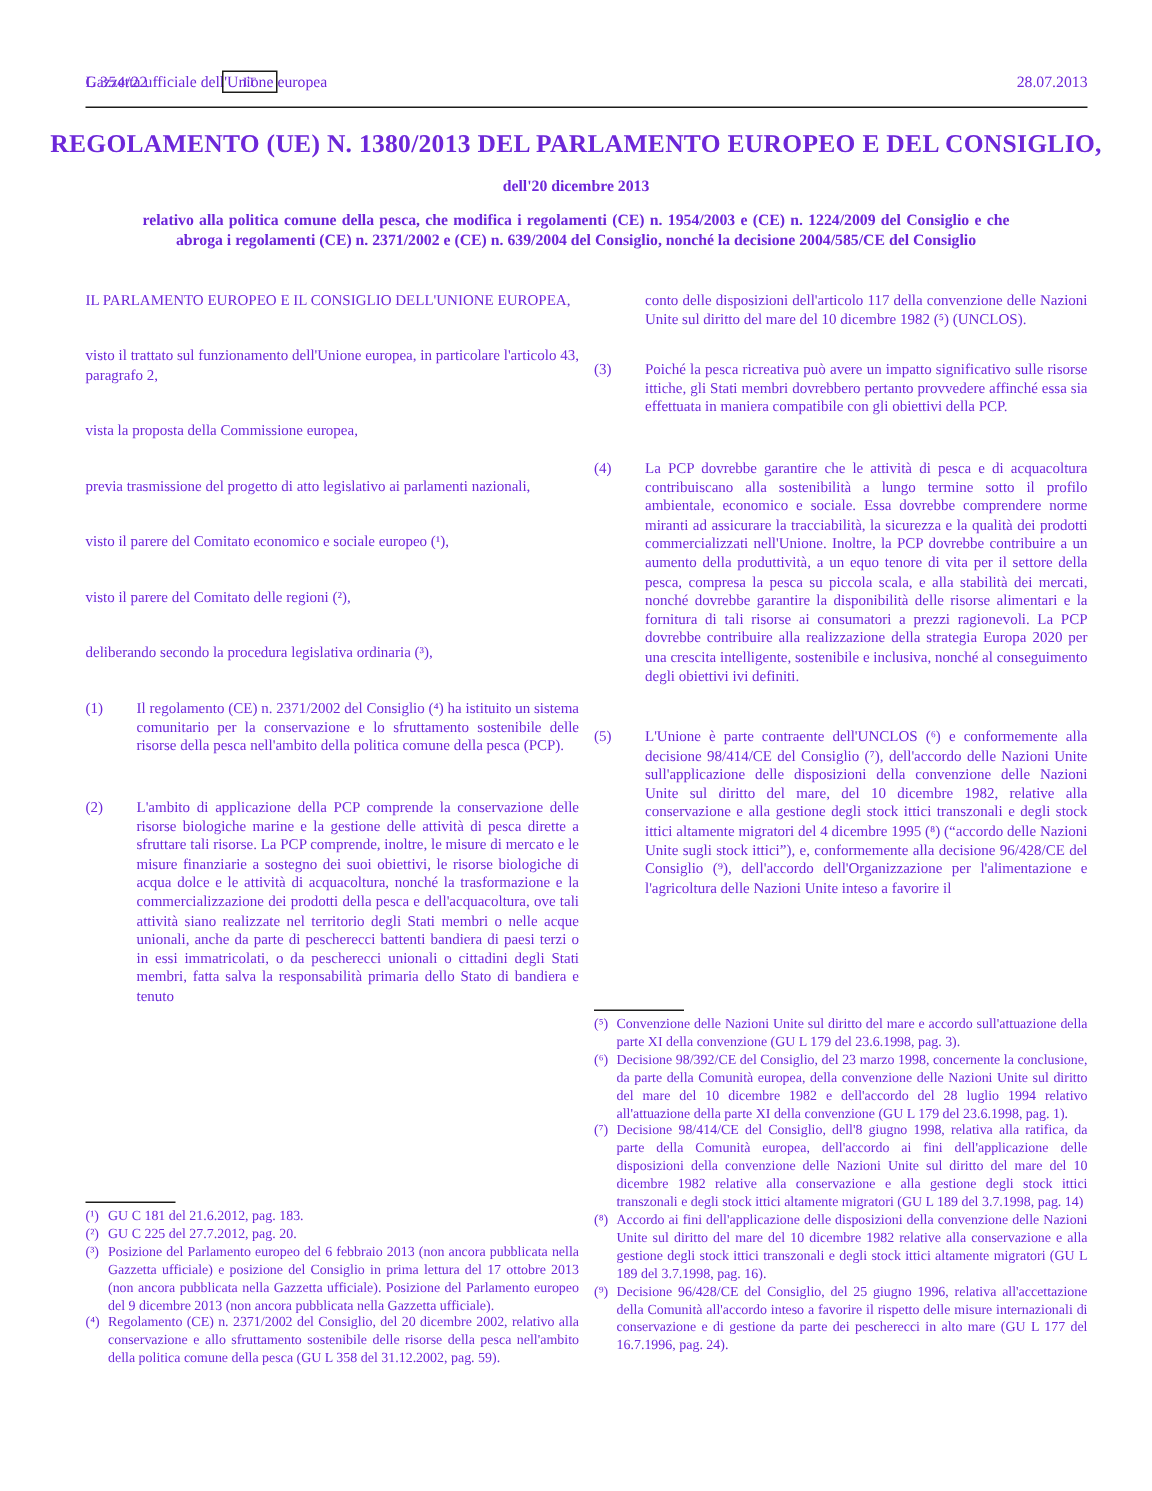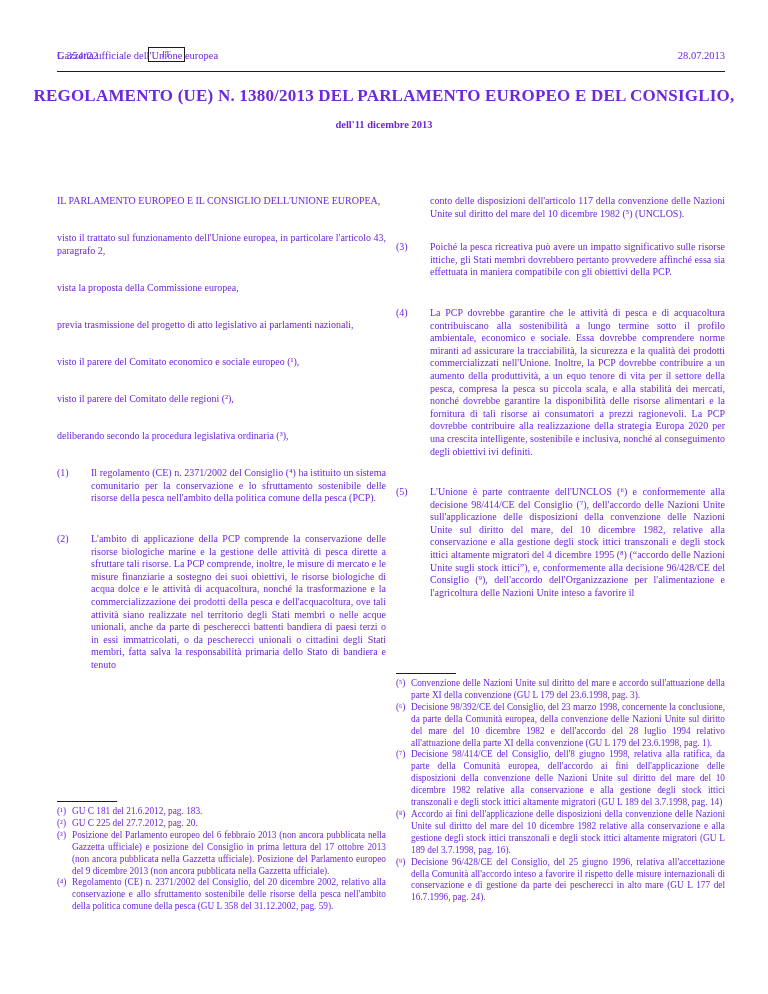--- a/index.html
+++ b/index.html
@@ -85,21 +85,22 @@
   <div class="header">
     <span class="page-number">L 354/22</span>
     <span class="journal-title">Gazzetta ufficiale dell'Unione europea</span>
     <span class="lang-badge">IT</span>
     <span class="issue-date">28.07.2013</span>
   </div>
   <div class="header-rule"></div>
 
   <div class="title-block">
     <p class="title-line1">REGOLAMENTO (UE) N. 1380/2013 DEL PARLAMENTO EUROPEO E DEL CONSIGLIO,</p>
-    <p class="title-line2">dell'11 dicembre 2013</p>
+    <p class="title-line2">dell'20 dicembre 2013</p>
+    <p class="title-subtitle">relativo alla politica comune della pesca, che modifica i regolamenti (CE) n. 1954/2003 e (CE) n. 1224/2009 del Consiglio e che abroga i regolamenti (CE) n. 2371/2002 e (CE) n. 639/2004 del Consiglio, nonché la decisione 2004/585/CE del Consiglio</p>
   </div>
 
   <div class="column col-left">
     <p class="preamble-par">IL PARLAMENTO EUROPEO E IL CONSIGLIO DELL'UNIONE EUROPEA,</p>
     <p class="preamble-par">visto il trattato sul funzionamento dell'Unione europea, in particolare l'articolo 43, paragrafo 2,</p>
     <p class="preamble-par">vista la proposta della Commissione europea,</p>
     <p class="preamble-par">previa trasmissione del progetto di atto legislativo ai parlamenti nazionali,</p>
     <p class="preamble-par">visto il parere del Comitato economico e sociale europeo (¹),</p>
     <p class="preamble-par">visto il parere del Comitato delle regioni (²),</p>
     <p class="preamble-par">deliberando secondo la procedura legislativa ordinaria (³),</p>

